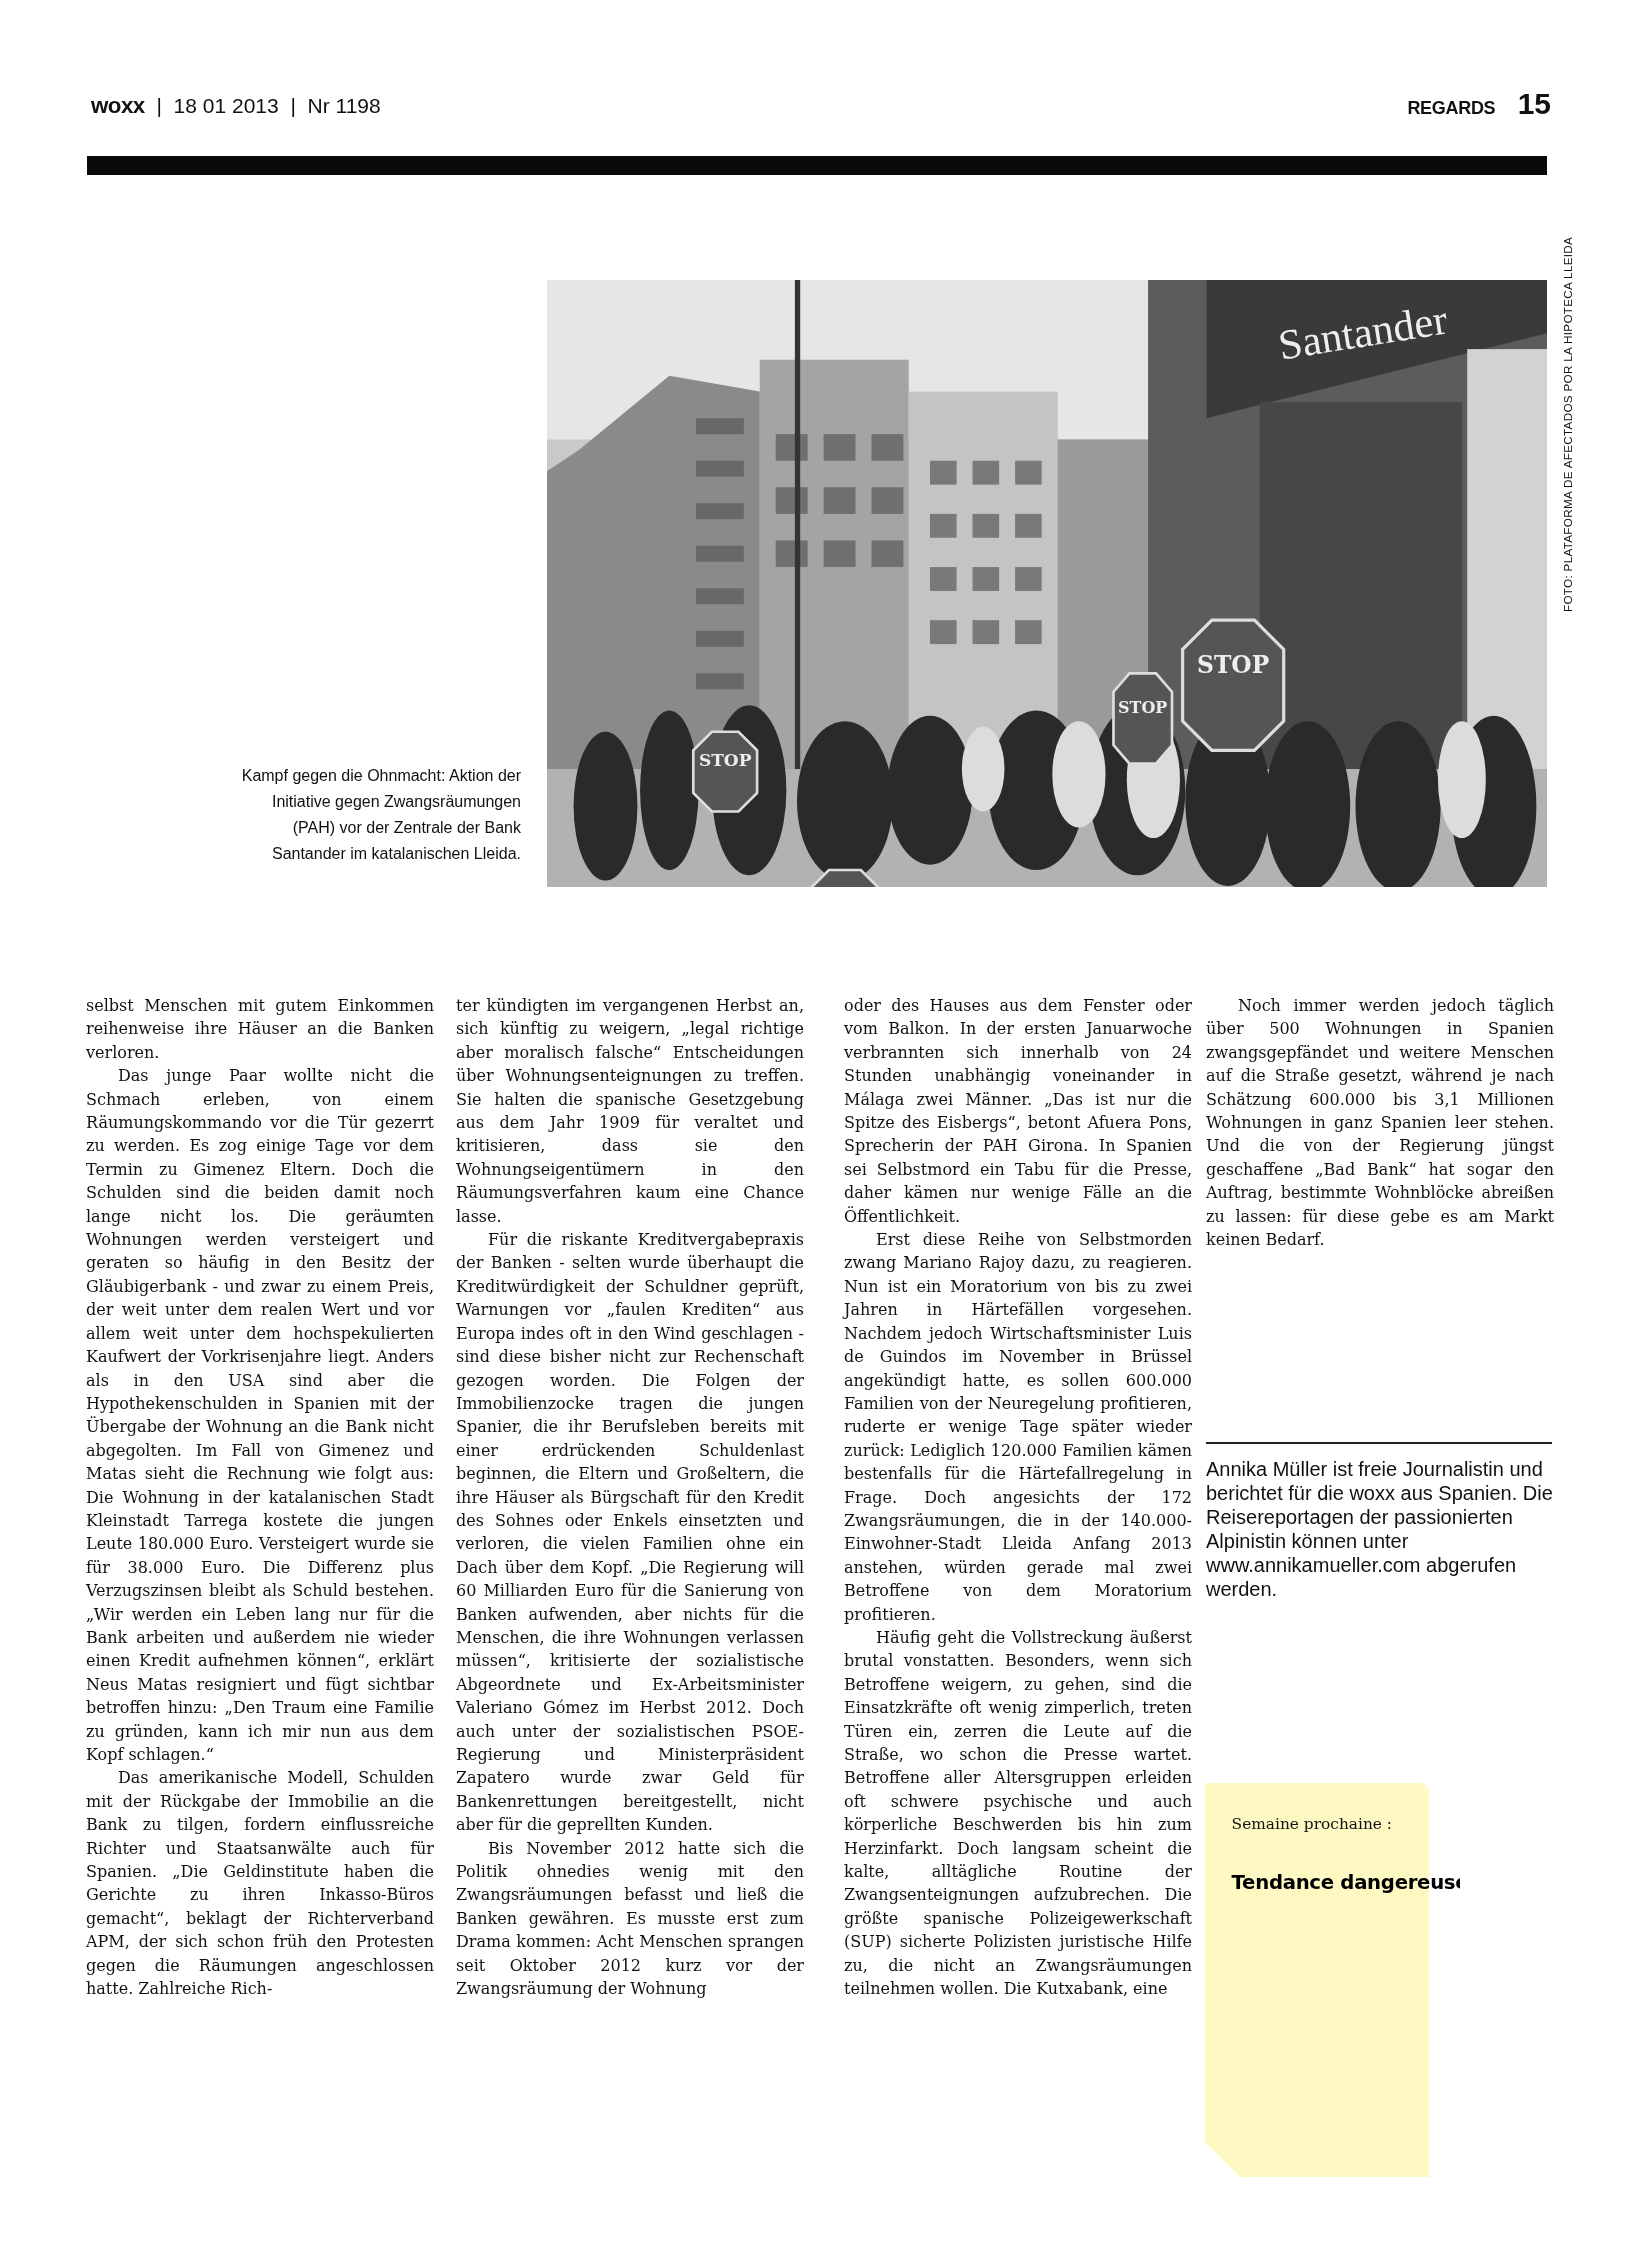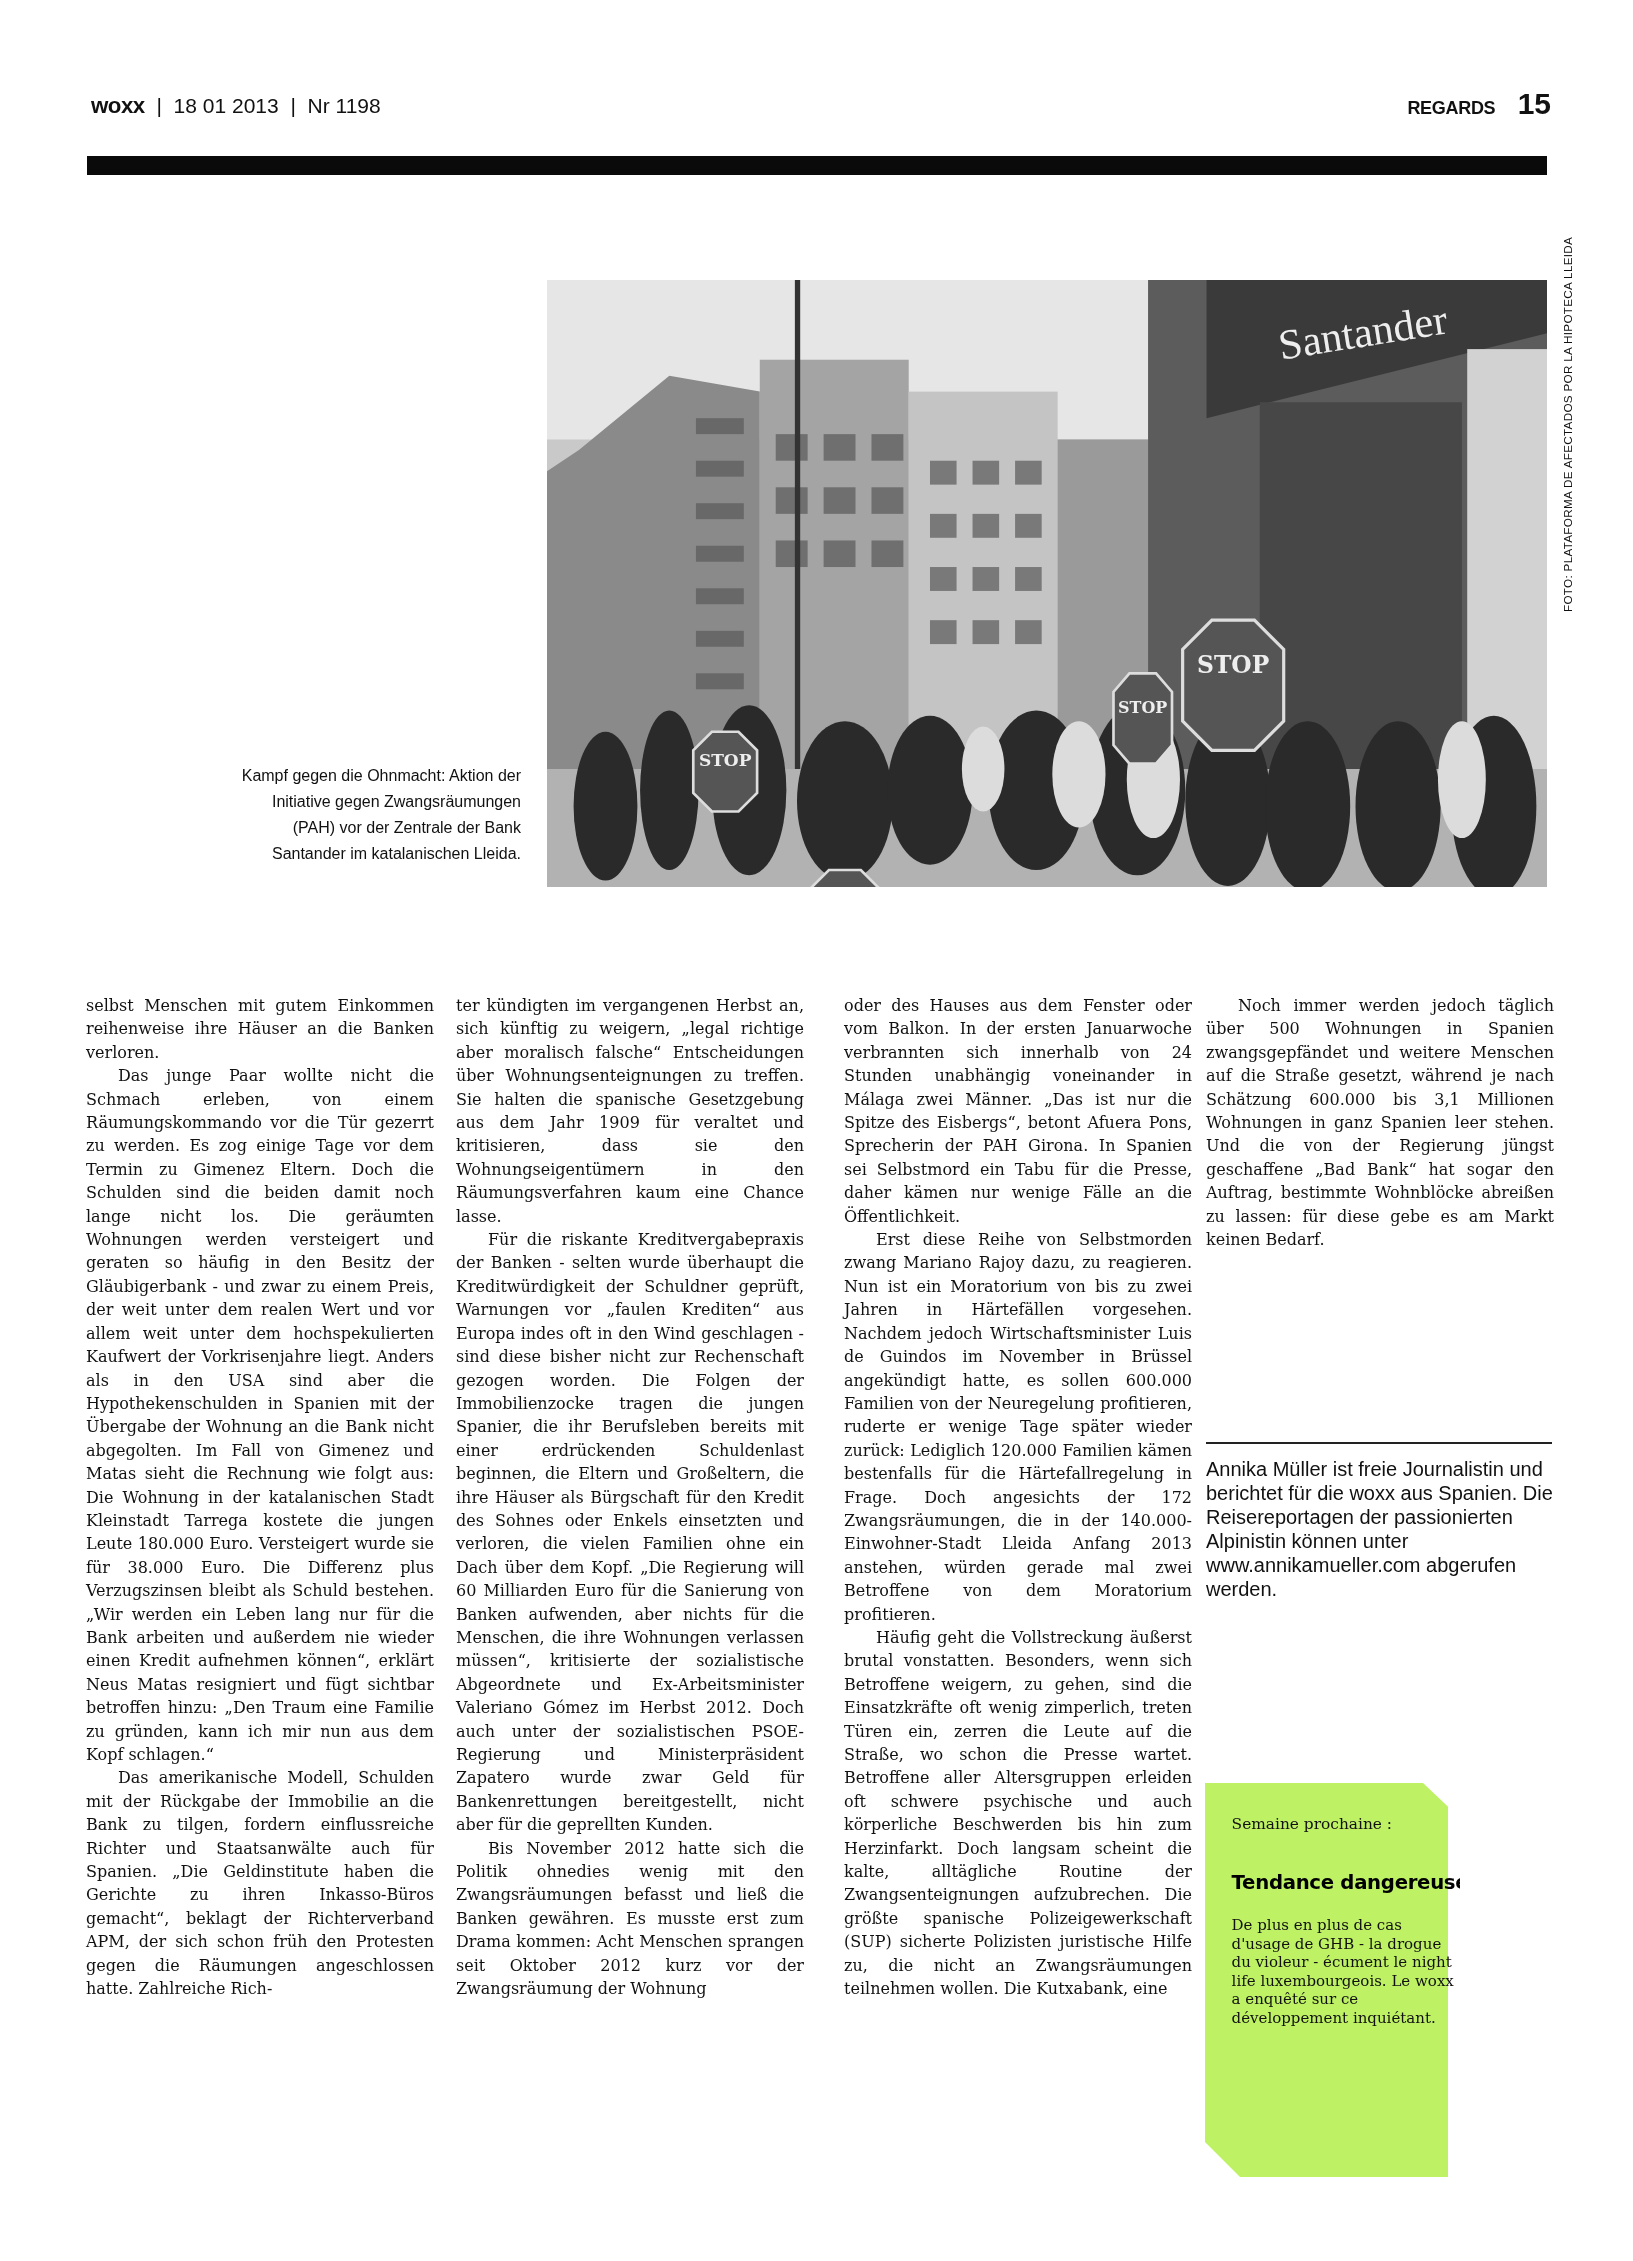--- a/index.html
+++ b/index.html
@@ -20,21 +20,21 @@
   .caption { position: absolute; left: 234px; top: 763px; width: 287px; text-align: right; font-family: "Liberation Sans", sans-serif; font-size: 16px; line-height: 26px; color: #111; }
 
   .col { position: absolute; top: 994px; width: 348px; font-family: "DejaVu Serif", serif; font-size: 16px; line-height: 23.4px; text-align: justify; hyphens: manual; color: #111; }
   .col p { margin: 0; text-indent: 0; }
   .col p.ind { text-indent: 32px; }
   .c1 { left: 86px; } .c2 { left: 456px; } .c3 { left: 844px; } .c4 { left: 1206px; }
 
   .bio-rule { position: absolute; left: 1206px; top: 1442px; width: 346px; height: 1.6px; background: #222; }
   .bio { position: absolute; left: 1206px; top: 1457px; width: 348px; font-family: "Liberation Sans", sans-serif; font-size: 20px; line-height: 24px; color: #111; }
 
-  .teaser { position: absolute; left: 1205px; top: 1783px; width: 243px; height: 394px; background: #bef264;
+  .teaser { position: absolute; left: 1205px; top: 1783px; width: 224px; height: 394px; background: #fef9c3;
             clip-path: polygon(0 0, 218px 0, 255px 35px, 255px 394px, 35px 394px, 0 359px); }
   .teaser-kicker { position: absolute; left: 26.6px; top: 32px; font-family: "DejaVu Serif", serif; font-size: 15.4px; color: #111; white-space: nowrap; }
   .teaser-title { position: absolute; left: 26.6px; top: 88px; font-family: "DejaVu Sans", sans-serif; font-weight: bold; font-size: 19.7px; letter-spacing: -0.3px; color: #000; white-space: nowrap; }
   .teaser-body { position: absolute; left: 26.6px; top: 133px; width: 223px; font-family: "DejaVu Serif", serif; font-size: 15px; line-height: 18.6px; color: #111; }
 </style>
 </head>
 <body>
 
 <div class="header">
   <div class="hdr-left">
@@ -156,15 +156,14 @@
 <div class="col c4">
   <p class="ind">Noch immer werden jedoch täglich über 500 Wohnungen in Spanien zwangsgepfändet und weitere Menschen auf die Straße gesetzt, während je nach Schätzung 600.000 bis 3,1 Millionen Wohnungen in ganz Spanien leer stehen. Und die von der Regierung jüngst geschaffene „Bad Bank“ hat sogar den Auftrag, bestimmte Wohnblöcke abreißen zu lassen: für diese gebe es am Markt keinen Bedarf.</p>
 </div>
 
 <div class="bio-rule"></div>
 <div class="bio">Annika Müller ist freie Journalistin und berichtet für die woxx aus Spanien. Die Reisereportagen der passionierten Alpinistin können unter www.annikamueller.com abgerufen werden.</div>
 
 <div class="teaser">
   <div class="teaser-kicker">Semaine prochaine :</div>
   <div class="teaser-title">Tendance dangereuse</div>
-  <div class="teaser-body">De plus en plus de cas d'usage de GHB - la drogue du violeur - écument le night life luxembourgeois. Le woxx a enquêté sur ce développement inquiétant.</div>
 </div>
 
 
 </body></html>

